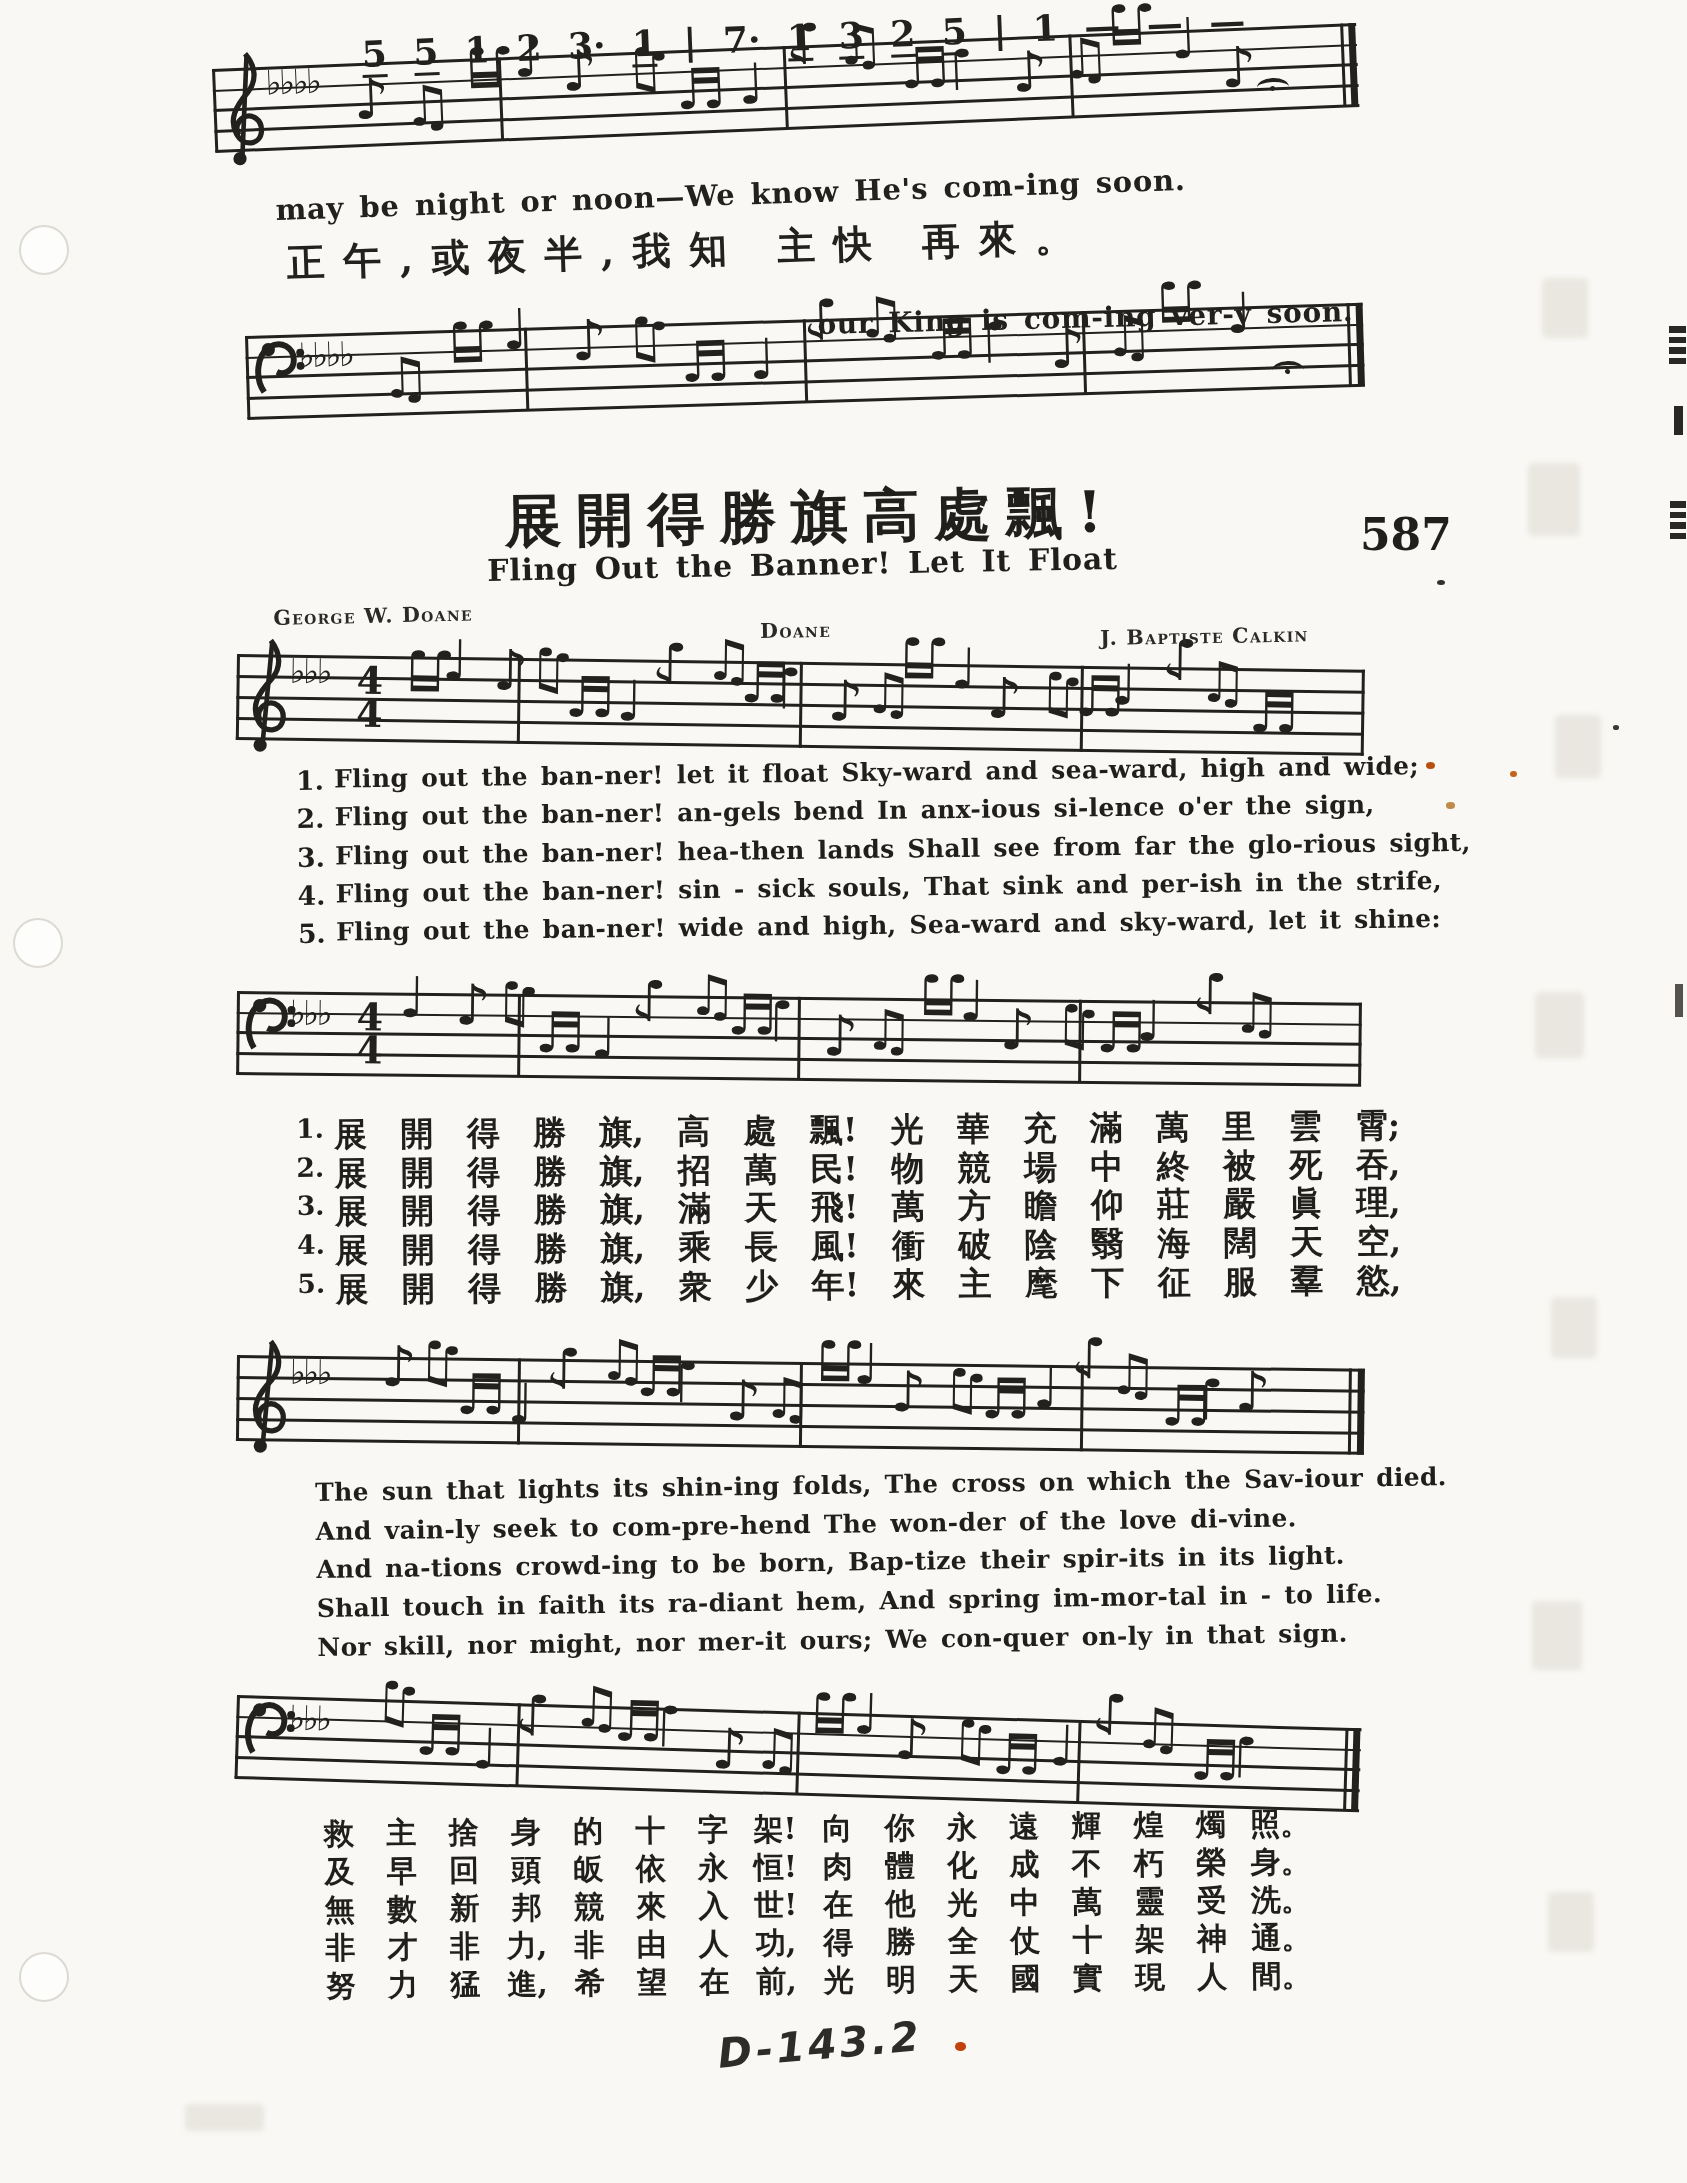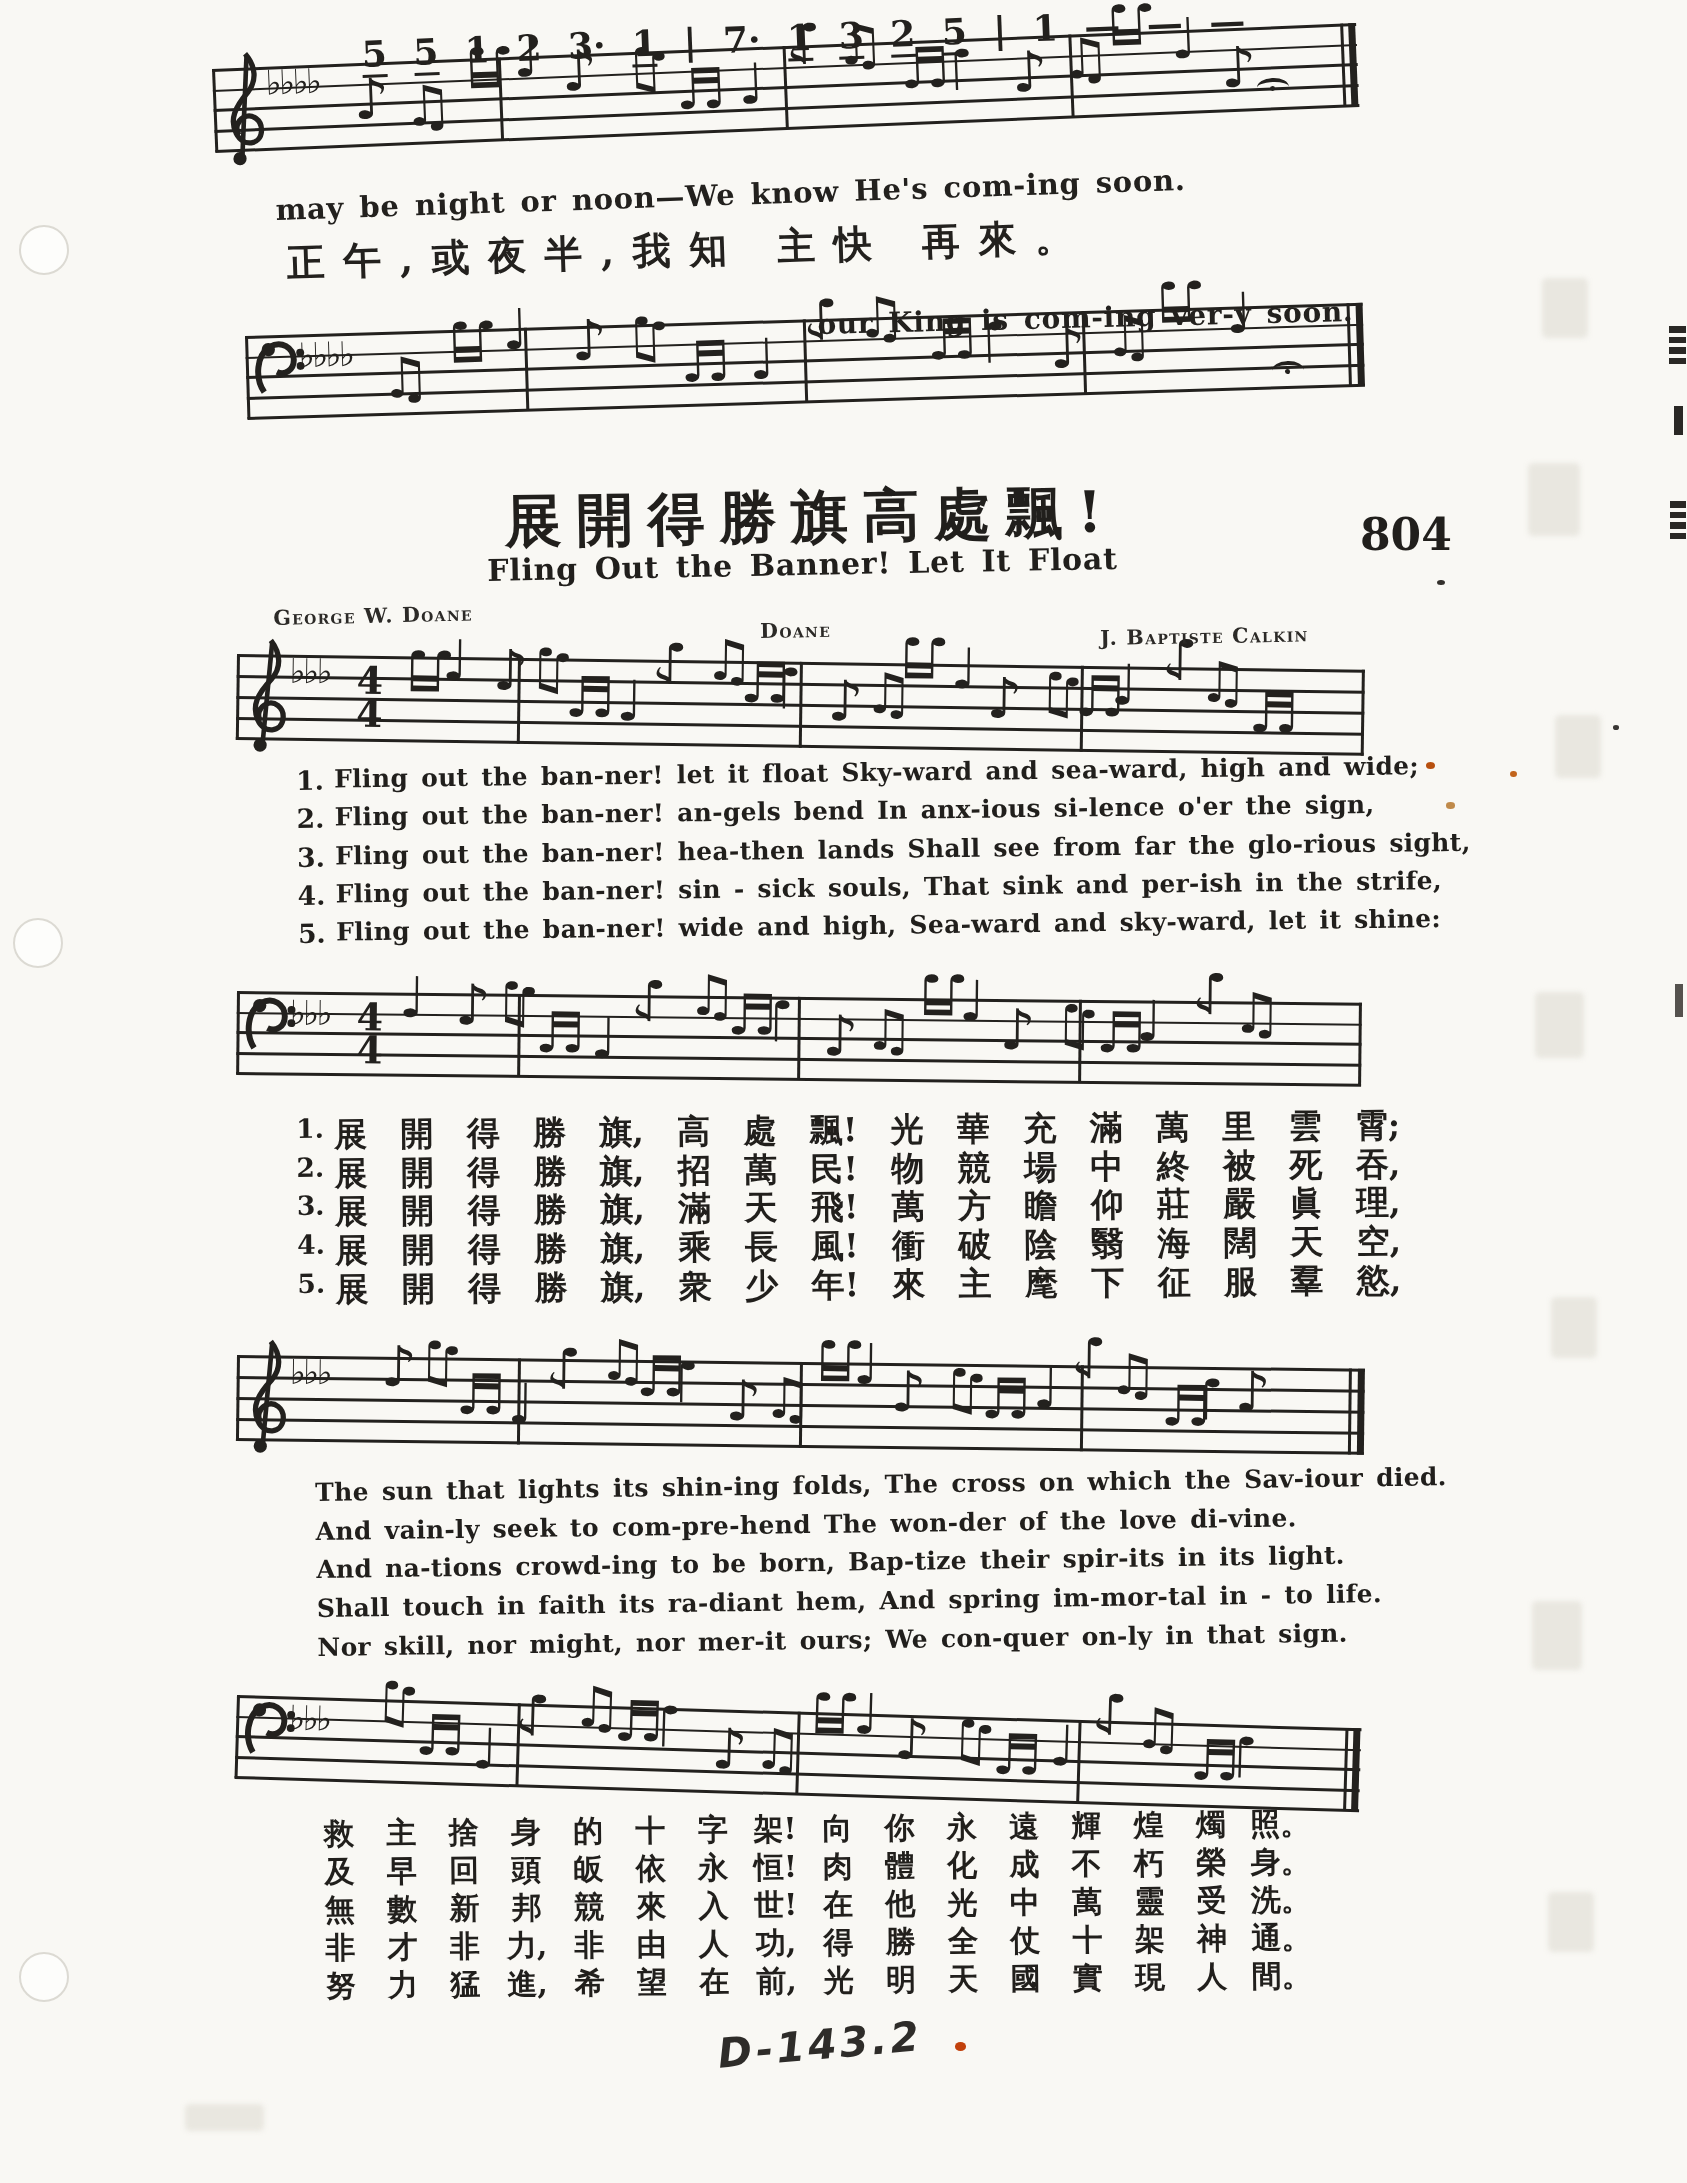--- a/index.html
+++ b/index.html
@@ -336,21 +336,21 @@
     </div>
 
   <div class="fermata" style="left:1257px;top:78px;transform:rotate(-2deg);"></div>
   <div class="fermata" style="left:1272px;top:361px;transform:rotate(-1.5deg);"></div>
 
   <div class="lyric-en" style="left:275px;top:193px;font-size:29px;transform:rotate(-1.9deg);">may be night or noon—We know He's com-ing soon.</div>
   <div class="lyric-zh" style="left:286px;top:238px;font-size:38px;font-weight:bold;letter-spacing:18.5px;transform:rotate(-1.9deg);">正午,或夜半,我知 主快 再來。</div>
   <div class="lyric-en" style="left:817px;top:308px;font-size:28px;transform:rotate(-1.4deg);">our King is com-ing ver-y soon.</div>
 
   <div class="title-zh" style="left:504px;top:484px;transform:rotate(-0.9deg);">展開得勝旗高處飄!</div>
-  <div class="hymn-no" style="left:1360px;top:509px;">804</div>
+  <div class="hymn-no" style="left:1360px;top:509px;">587</div>
   <div class="subtitle" style="left:487px;top:553px;transform:rotate(-1.1deg);">Fling Out the Banner! Let It Float</div>
 
   <div class="author" style="left:273px;top:606px;transform:rotate(-1.3deg);">George W. Doane</div>
   <div class="author" style="left:760px;top:619px;transform:rotate(-1deg);">Doane</div>
   <div class="author" style="left:1100px;top:626px;transform:rotate(-1deg);">J. Baptiste Calkin</div>
 
   <div class="verse-block" id="verses-en" style="left:296px;top:765px;transform:rotate(-0.7deg);">
       <div class="verse-row" style="top: 0px;">
         <span class="verse-num">1.</span>
         <span class="verse-text">Fling out the ban-ner! let it float Sky-ward and sea-ward, high and wide;</span>

